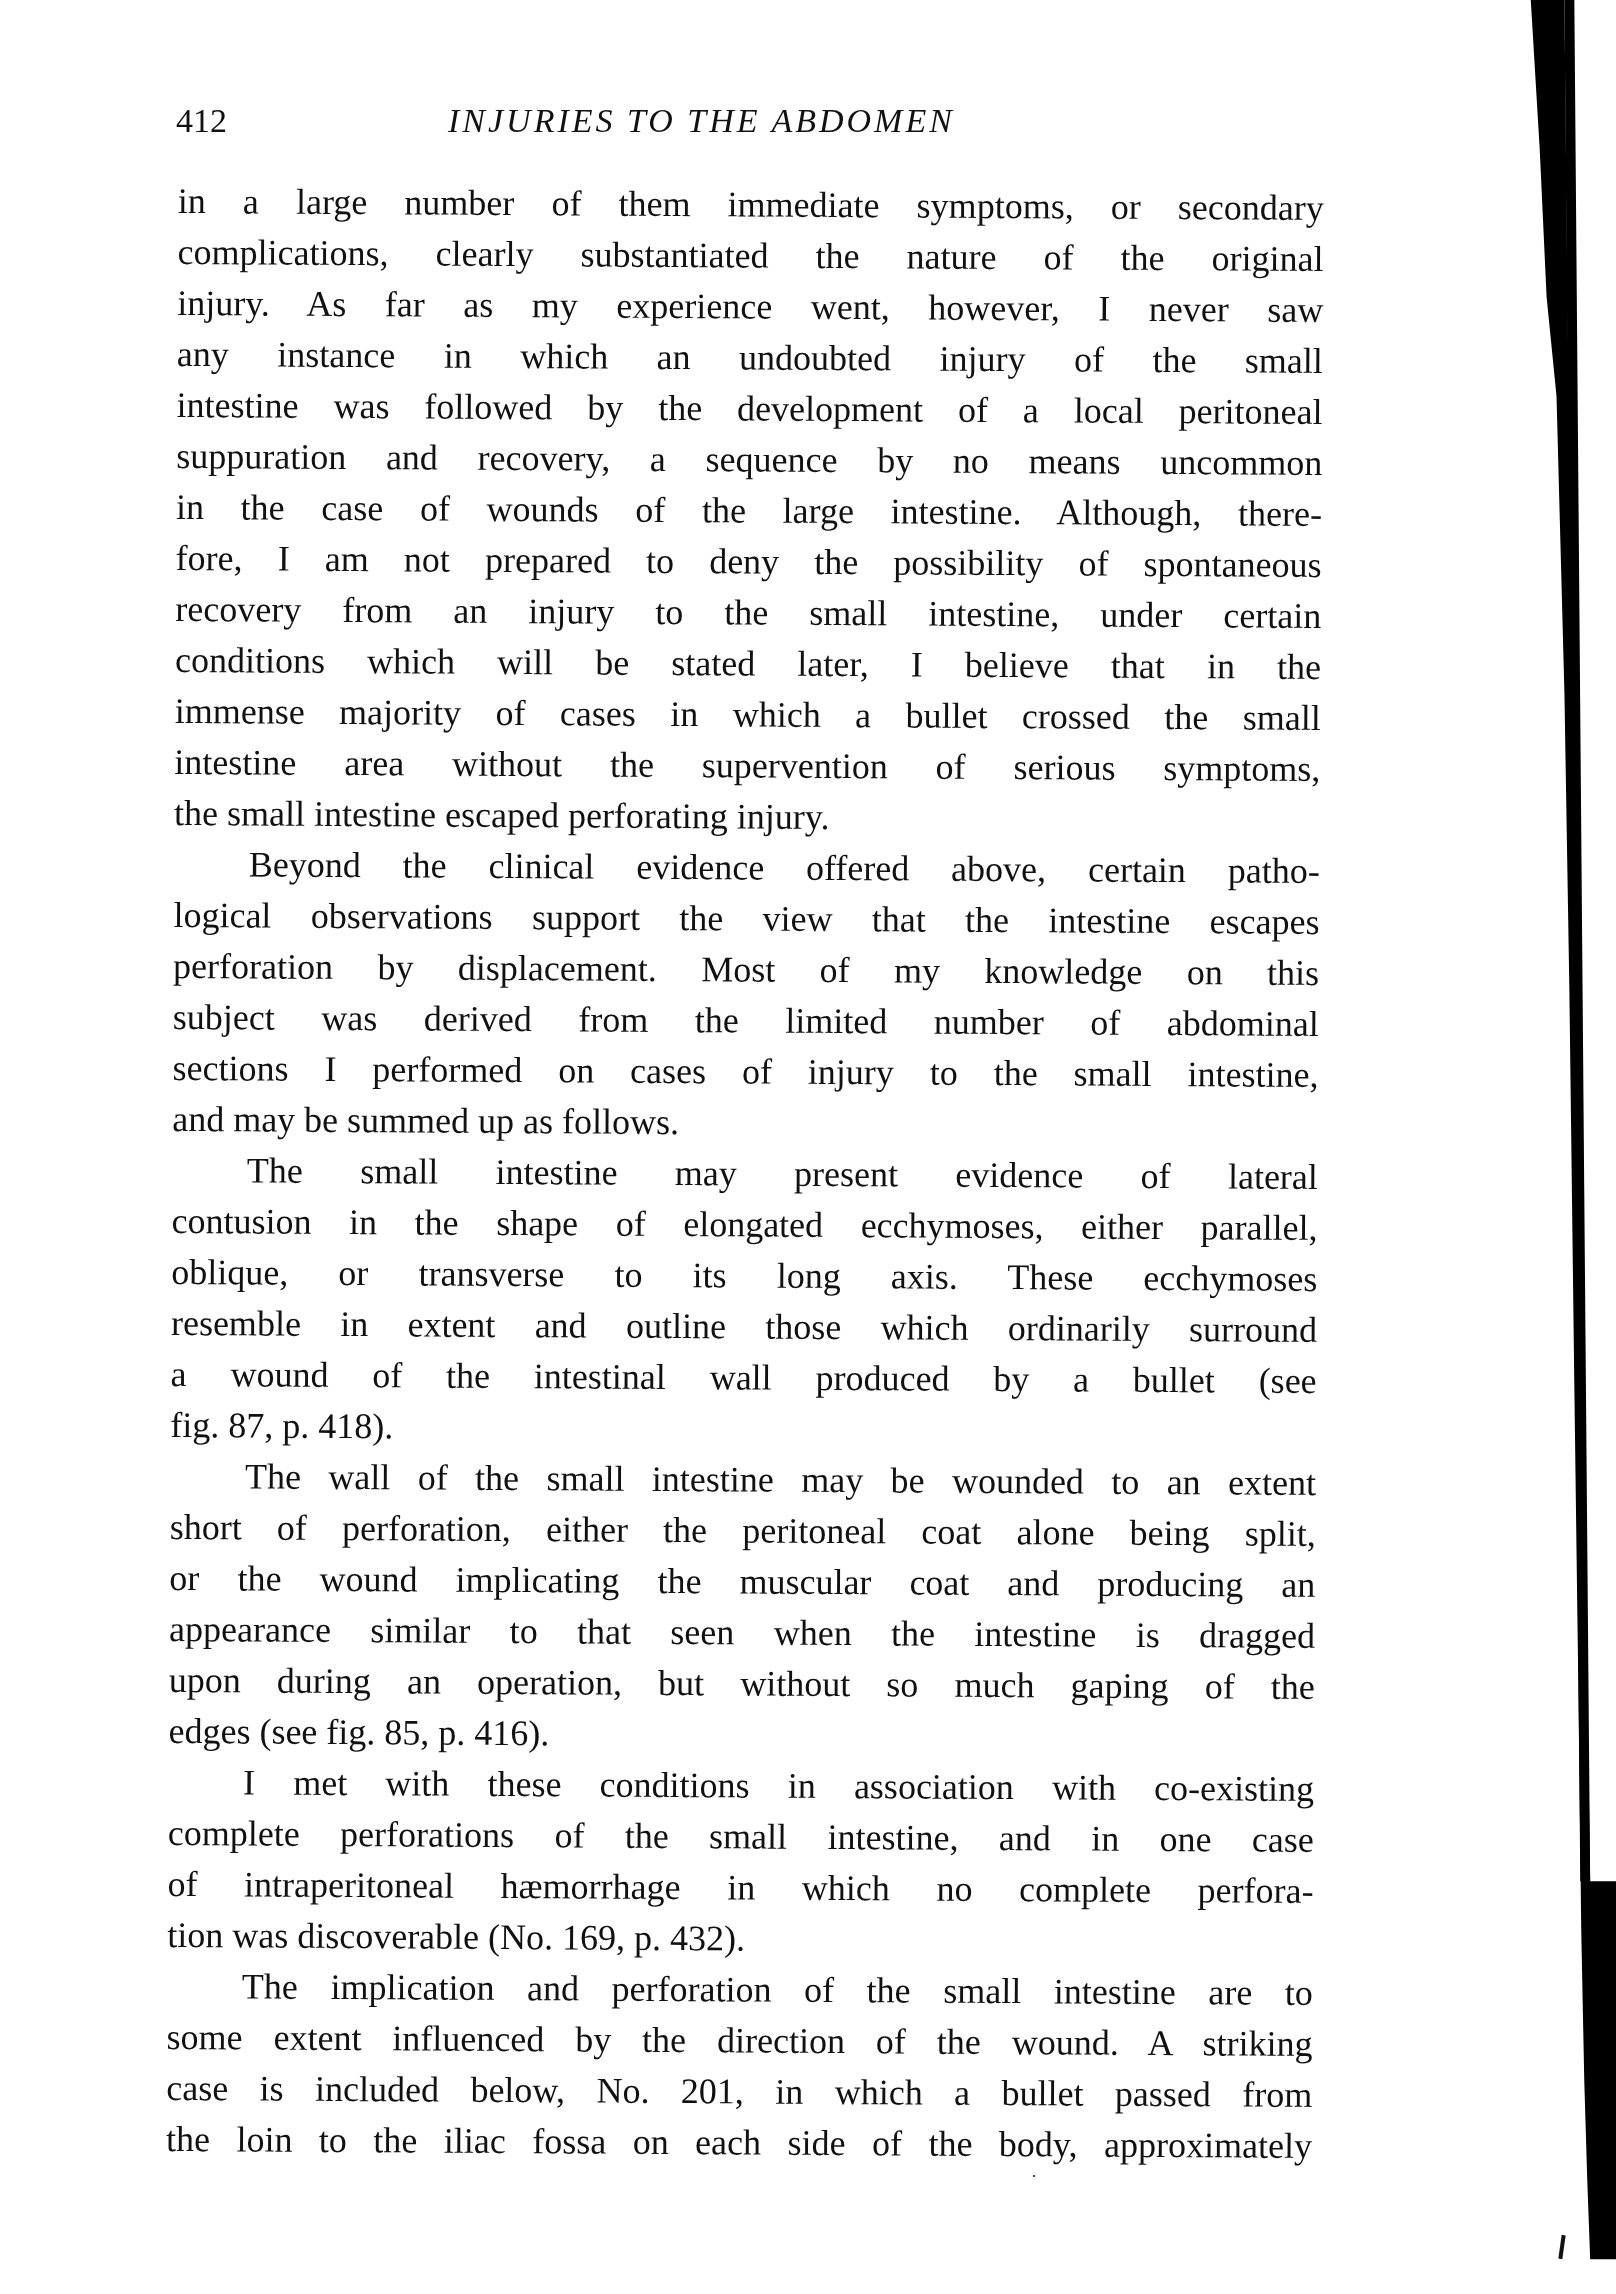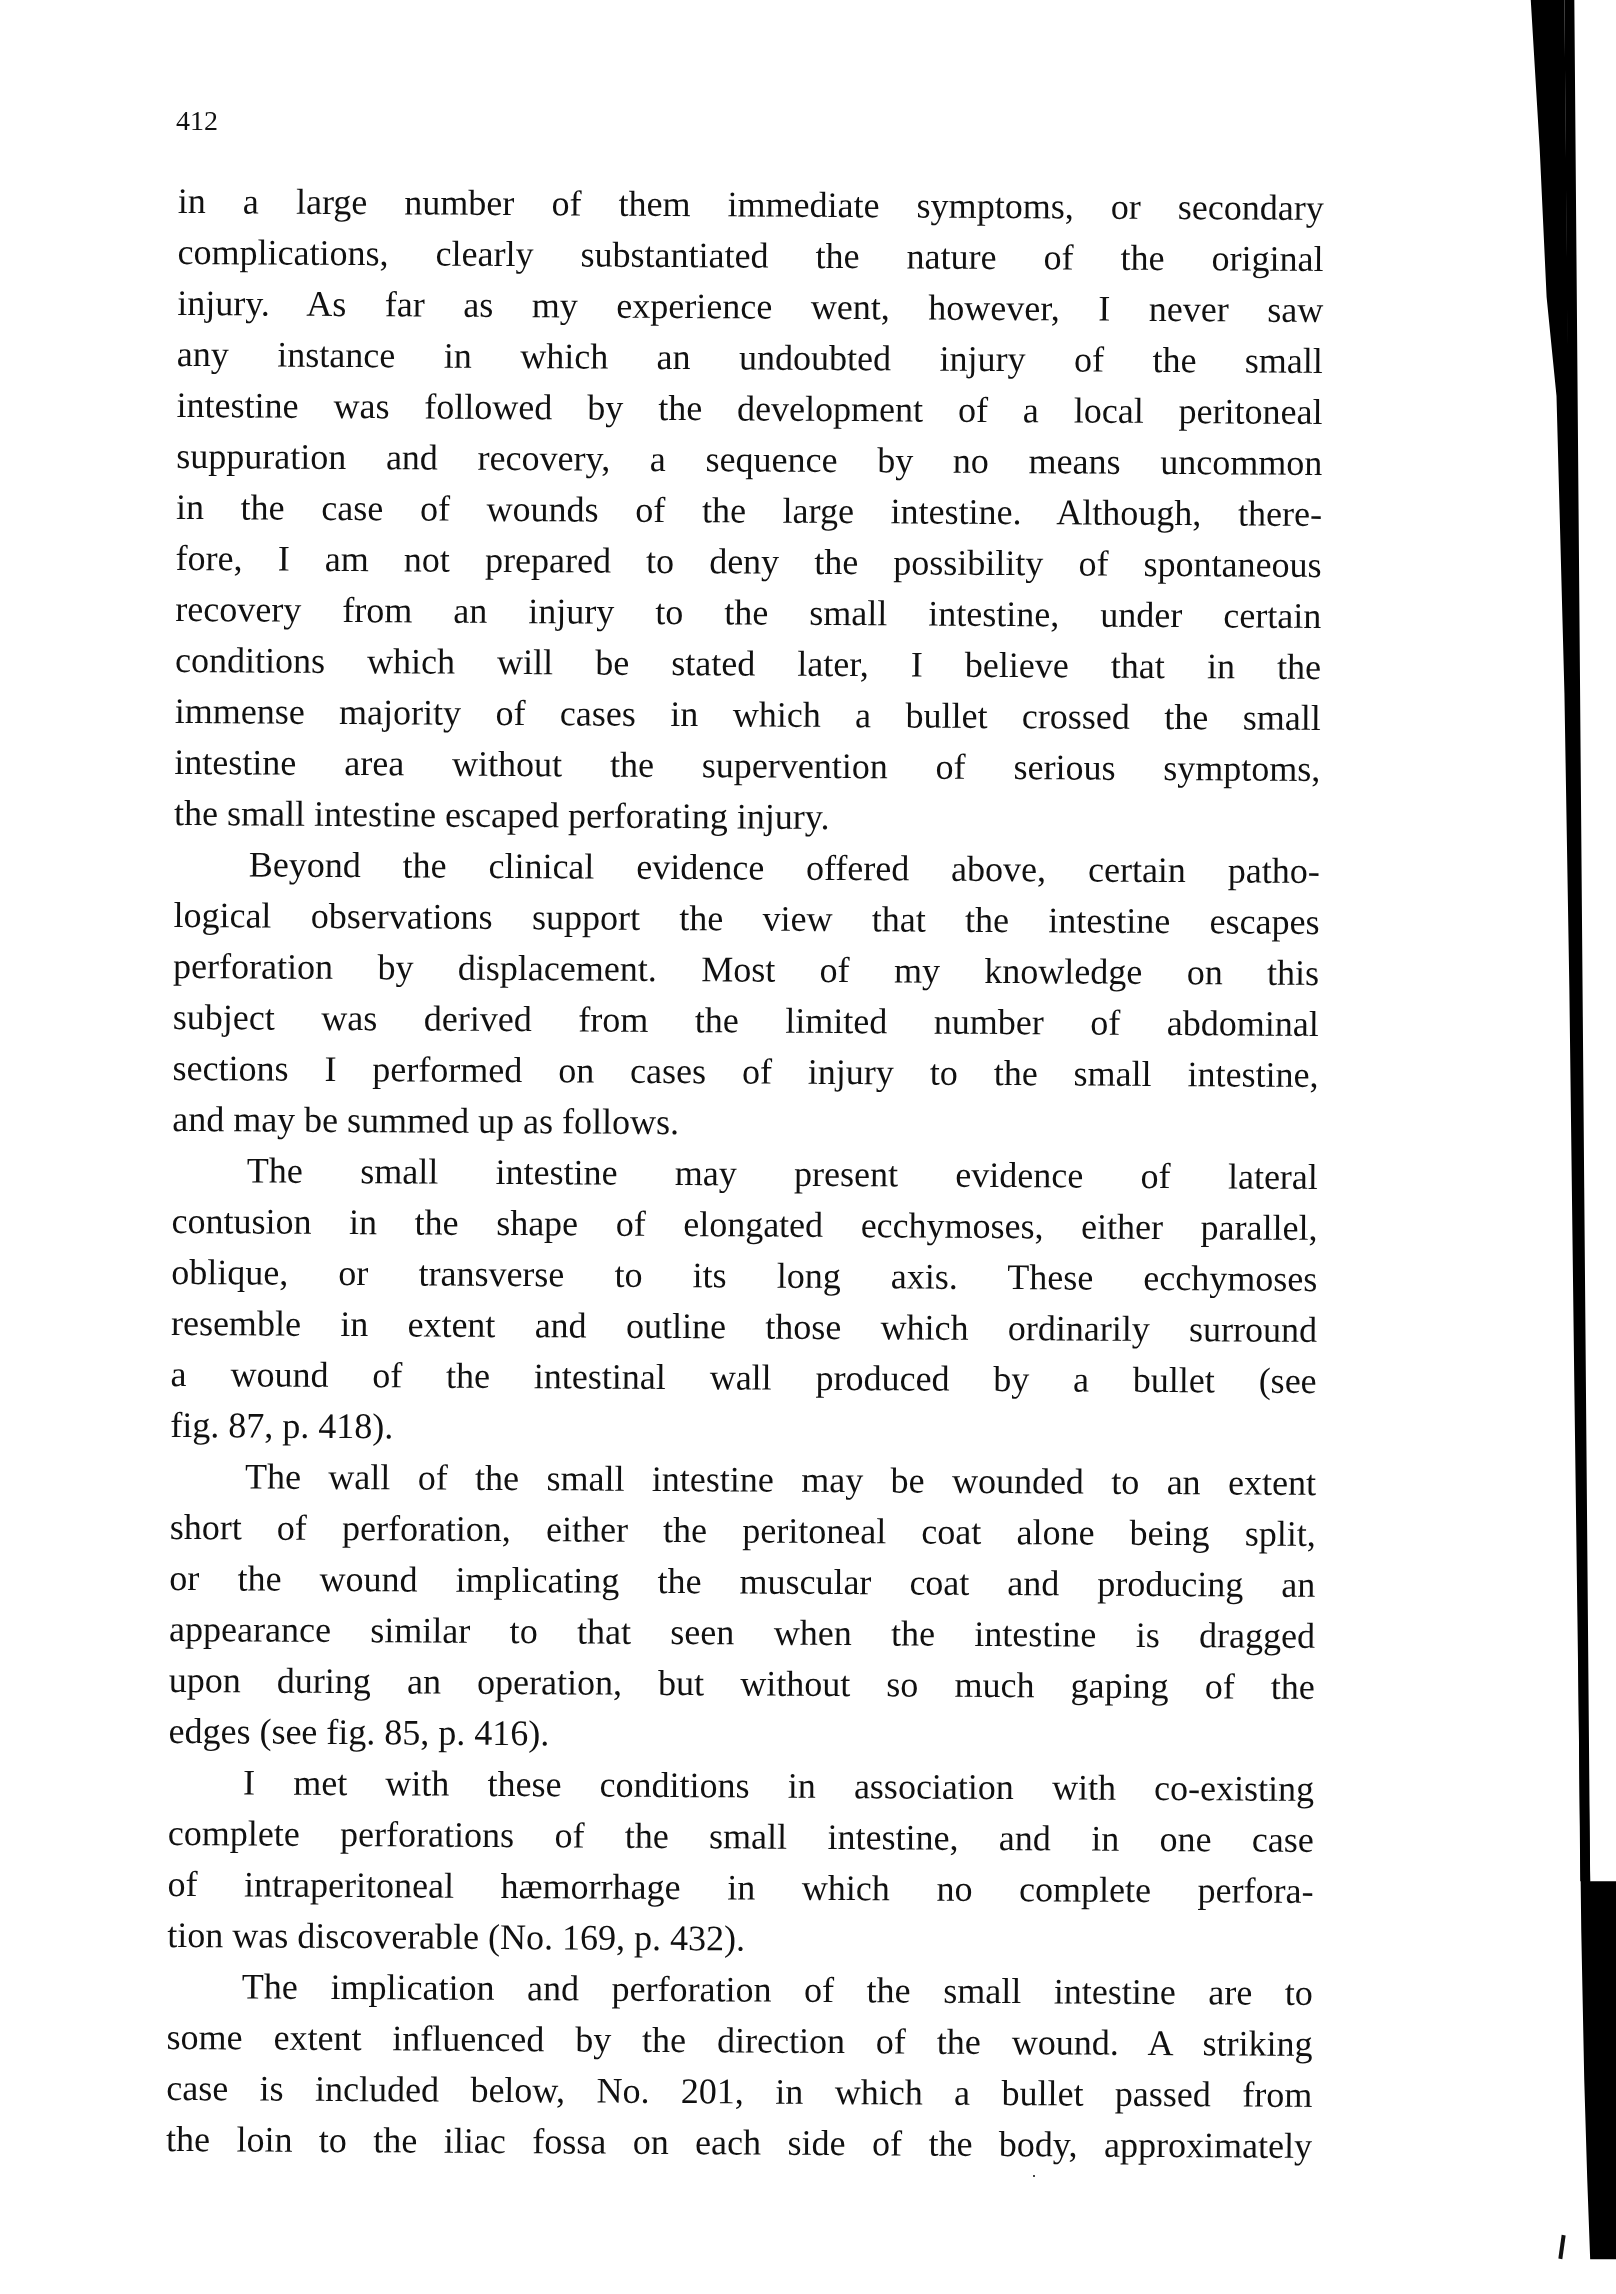--- a/index.html
+++ b/index.html
@@ -14,21 +14,21 @@
       overflow: hidden;
       font-family: "Liberation Serif", "DejaVu Serif", serif;
       color: #111111;
     }
     .page-header {
       position: absolute;
       left: 176px;
       top: 99px;
       width: 1148px;
       height: 44px;
-      font-size: 28px;
+      font-size: 34px;
       line-height: 44px;
     }
     .page-number {
       position: absolute;
       left: 0;
       top: 0;
     }
     .running-title {
       position: absolute;
       left: 272px;
@@ -96,20 +96,21 @@
       width: 2px;
       height: 2px;
       background: #444;
     }
   </style>
 </head>
 <body>
 
 <div class="page-header">
   <span class="page-number">412</span>
+  <span class="running-title">INJURIES TO THE ABDOMEN</span>
 </div>
 
 <div class="body-text">
 
   <div class="para">
     <span class="line"><span class="line-inner">in a large number of them immediate symptoms, or secondary</span></span>
     <span class="line"><span class="line-inner">complications, clearly substantiated the nature of the original</span></span>
     <span class="line"><span class="line-inner">injury.  As far as my experience went, however, I never saw</span></span>
     <span class="line"><span class="line-inner">any instance in which an undoubted injury of the small</span></span>
     <span class="line"><span class="line-inner">intestine was followed by the development of a local peritoneal</span></span>

